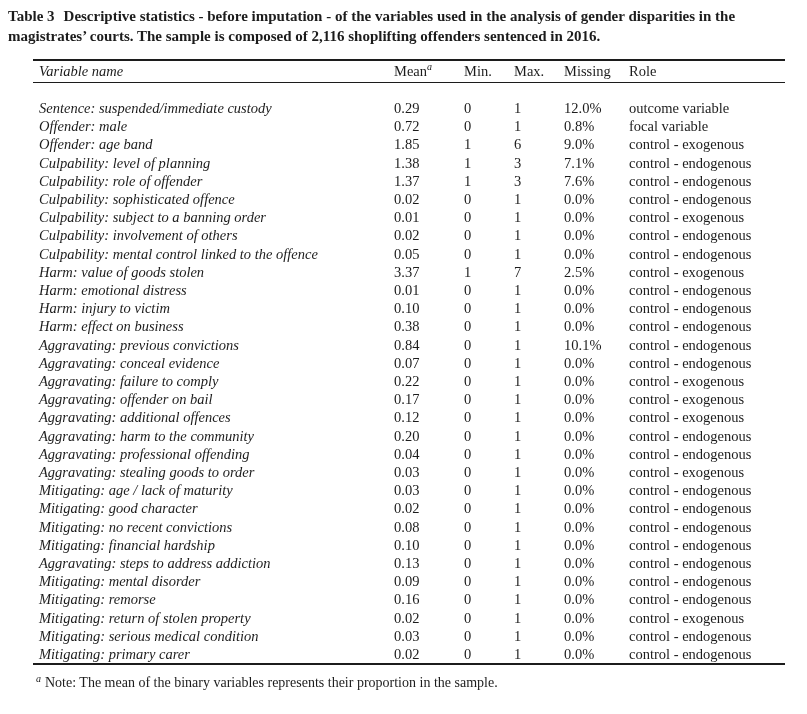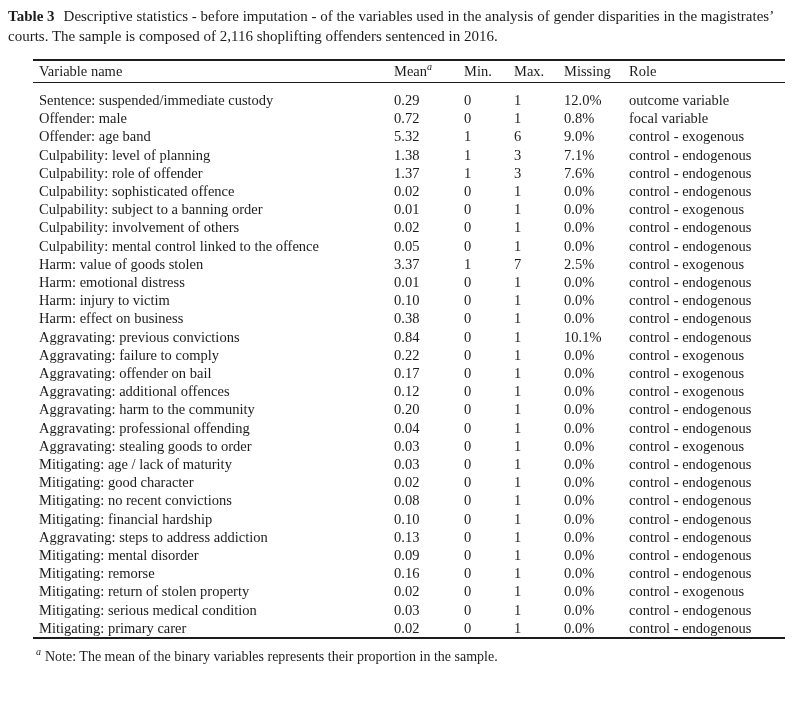--- a/index.html
+++ b/index.html
@@ -17,20 +17,21 @@
     height: 714px;
     box-sizing: border-box;
     padding-top: 6px;
   }
   .caption {
     margin: 0 6px 0 8px;
     width: 794px;
     font-size: 15px;
     line-height: 20px;
     text-align: left;
+    font-weight: bold;
   }
   .caption b { margin-right: 9px; }
   .tablewrap {
     margin: 13px 0 0 33px;
     width: 752px;
   }
   table.stats {
     border-collapse: collapse;
     table-layout: fixed;
     width: 752px;
@@ -49,27 +50,27 @@
     white-space: nowrap;
   }
   table.stats td {
     height: 18.2px;
     line-height: 18.2px;
     padding: 0;
     text-align: left;
     white-space: nowrap;
     overflow: hidden;
   }
-  .col-variable { width: 355px; padding-left: 6px !important; }
+  .col-variable { width: 355px; padding-left: 6px !important; font-style: italic; }
   .col-mean    { width: 70px; }
   .col-min     { width: 50px; }
   .col-max     { width: 50px; margin-left: 47px; }
   .col-missing { width: 65px; }
   .col-role    { width: 156px; }
-  tbody tr:first-child td { padding-top: 8px; }
+  tbody tr:first-child td { padding-top: 16px; }
   sup.fnmark {
     font-size: 10px;
     font-style: italic;
     line-height: 0;
   }
   .footnote {
     margin: 9px 0 0 36px;
     font-size: 14px;
     line-height: 17px;
   }
@@ -106,21 +107,21 @@
           <tr>
             <td class="col-variable">Offender: male</td>
             <td class="col-mean">0.72</td>
             <td class="col-min">0</td>
             <td class="col-max">1</td>
             <td class="col-missing">0.8%</td>
             <td class="col-role">focal variable</td>
           </tr>
           <tr>
             <td class="col-variable">Offender: age band</td>
-            <td class="col-mean">5.32</td>
+            <td class="col-mean">1.85</td>
             <td class="col-min">1</td>
             <td class="col-max">6</td>
             <td class="col-missing">9.0%</td>
             <td class="col-role">control - exogenous</td>
           </tr>
           <tr>
             <td class="col-variable">Culpability: level of planning</td>
             <td class="col-mean">1.38</td>
             <td class="col-min">1</td>
             <td class="col-max">3</td>
@@ -201,20 +202,28 @@
           </tr>
           <tr>
             <td class="col-variable">Aggravating: previous convictions</td>
             <td class="col-mean">0.84</td>
             <td class="col-min">0</td>
             <td class="col-max">1</td>
             <td class="col-missing">10.1%</td>
             <td class="col-role">control - endogenous</td>
           </tr>
           <tr>
+            <td class="col-variable">Aggravating: conceal evidence</td>
+            <td class="col-mean">0.07</td>
+            <td class="col-min">0</td>
+            <td class="col-max">1</td>
+            <td class="col-missing">0.0%</td>
+            <td class="col-role">control - endogenous</td>
+          </tr>
+          <tr>
             <td class="col-variable">Aggravating: failure to comply</td>
             <td class="col-mean">0.22</td>
             <td class="col-min">0</td>
             <td class="col-max">1</td>
             <td class="col-missing">0.0%</td>
             <td class="col-role">control - exogenous</td>
           </tr>
           <tr>
             <td class="col-variable">Aggravating: offender on bail</td>
             <td class="col-mean">0.17</td>

